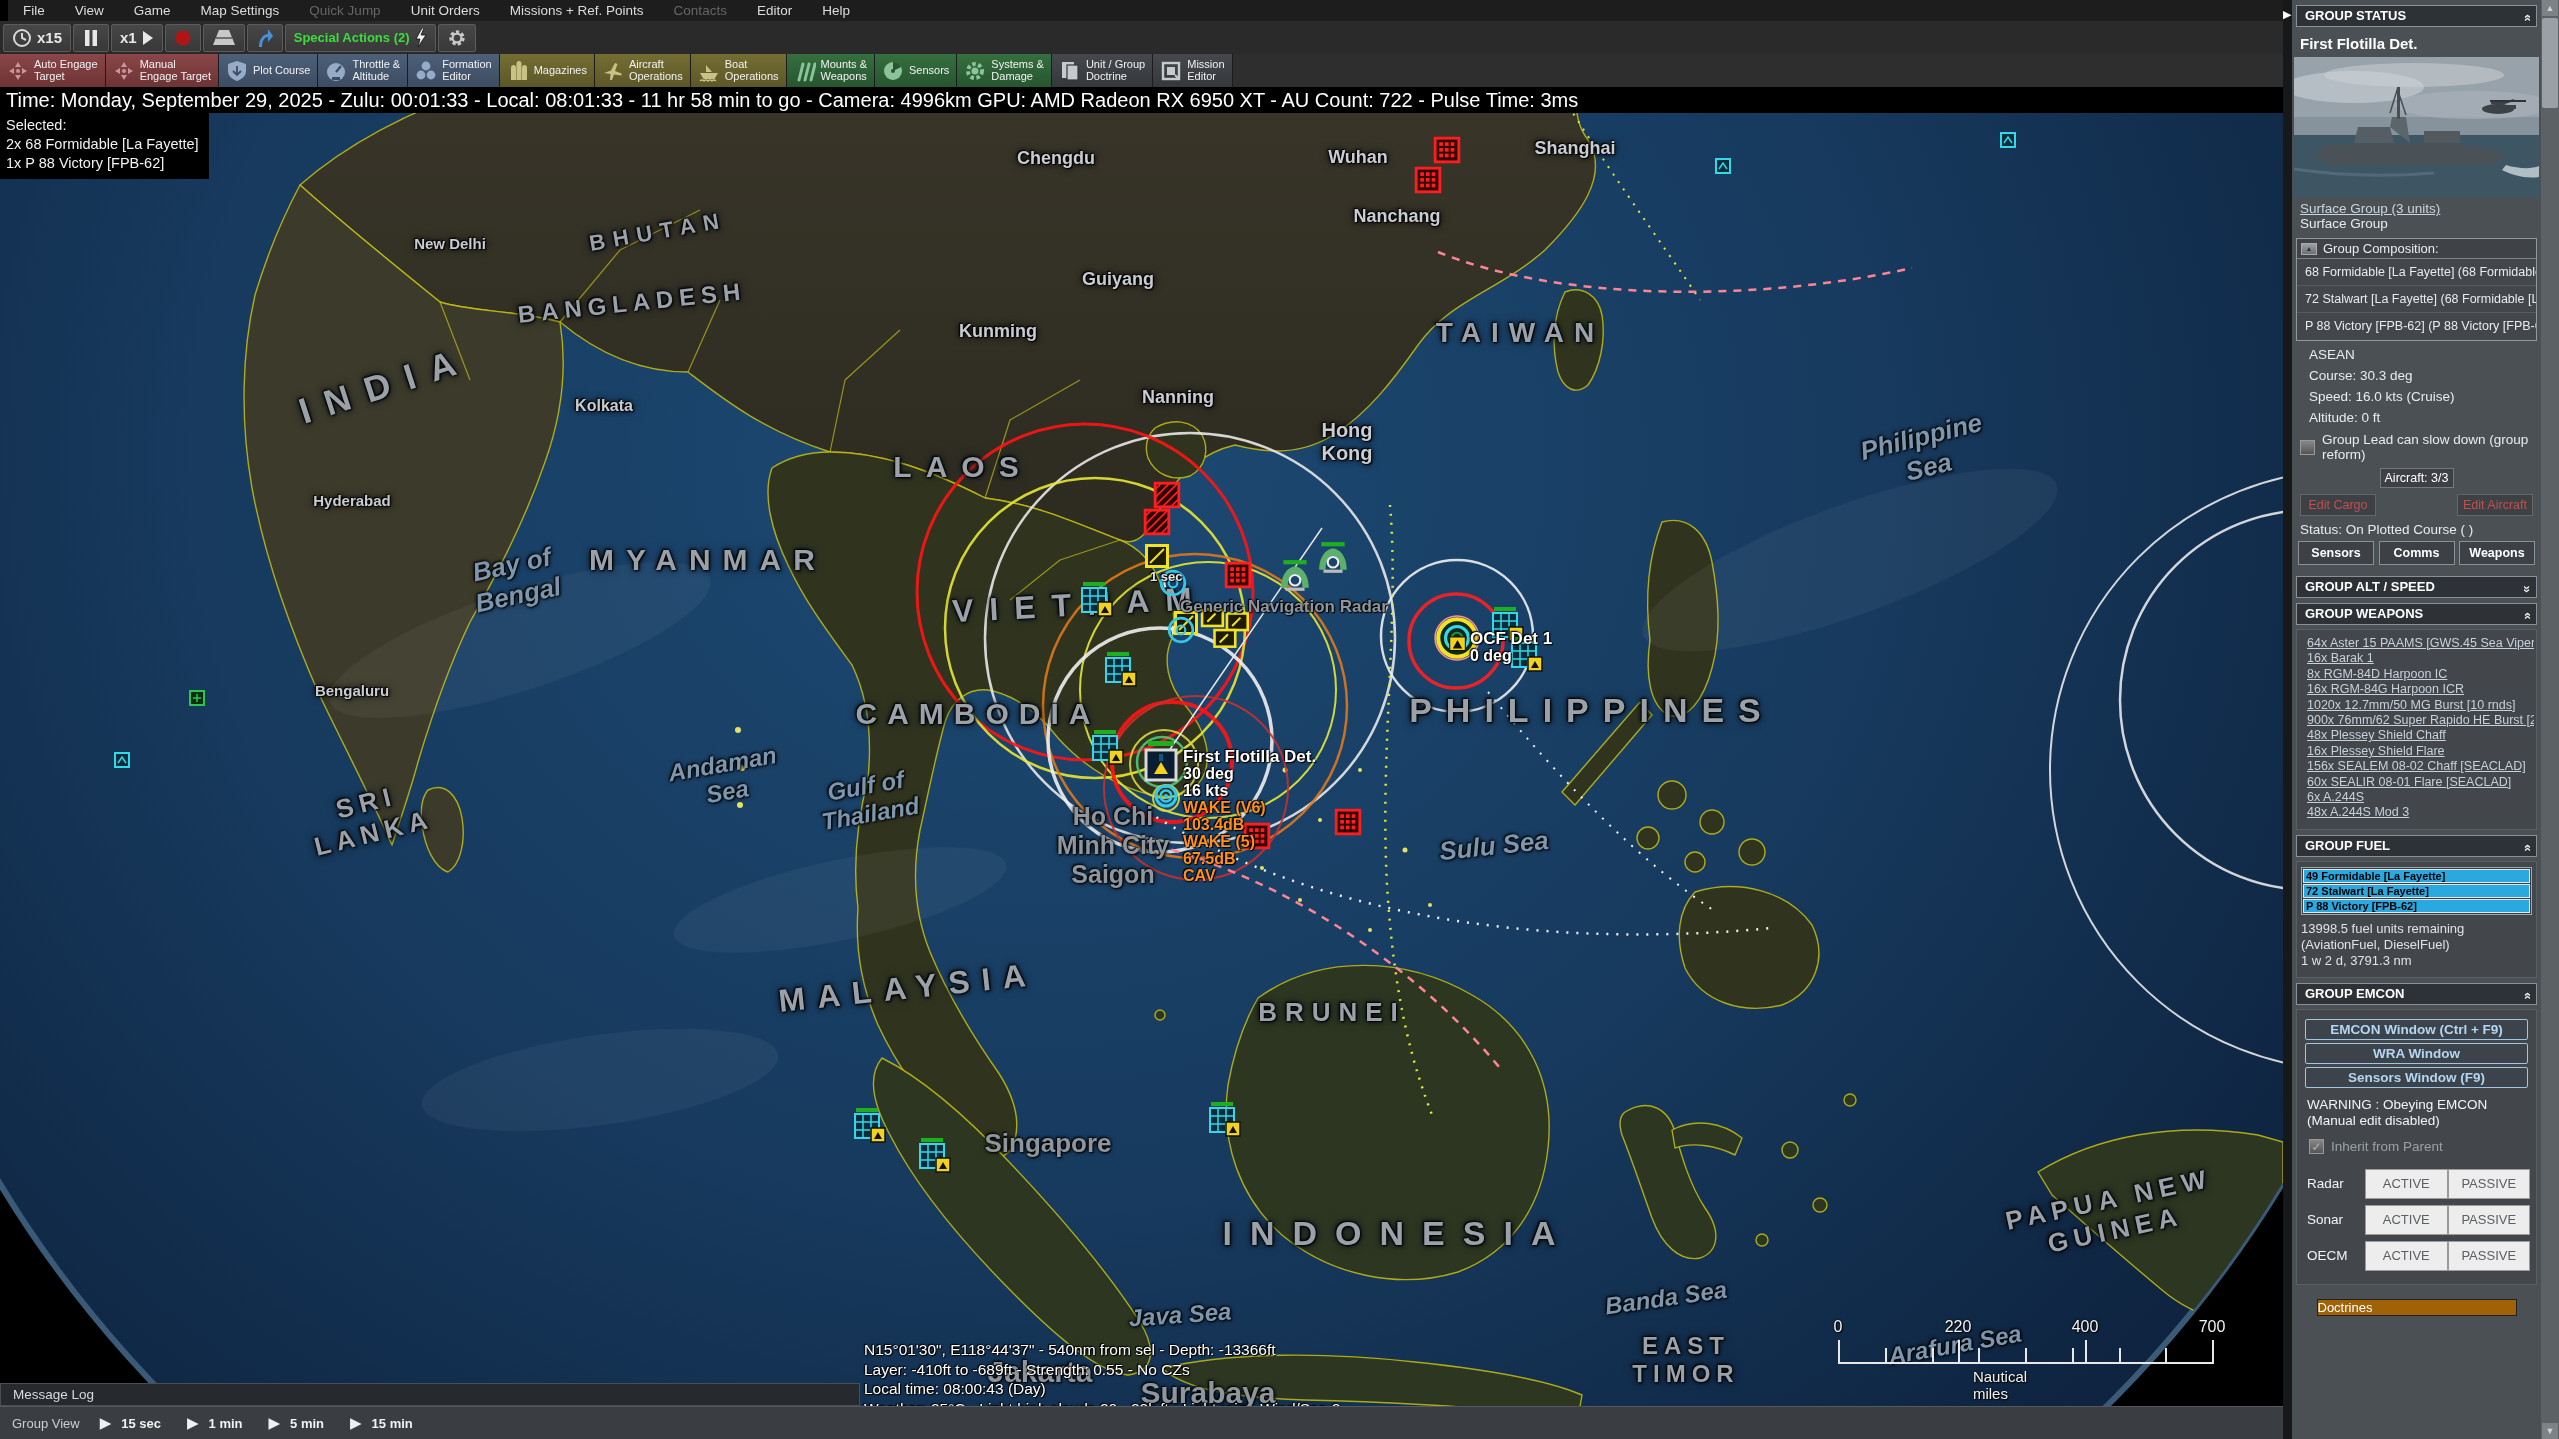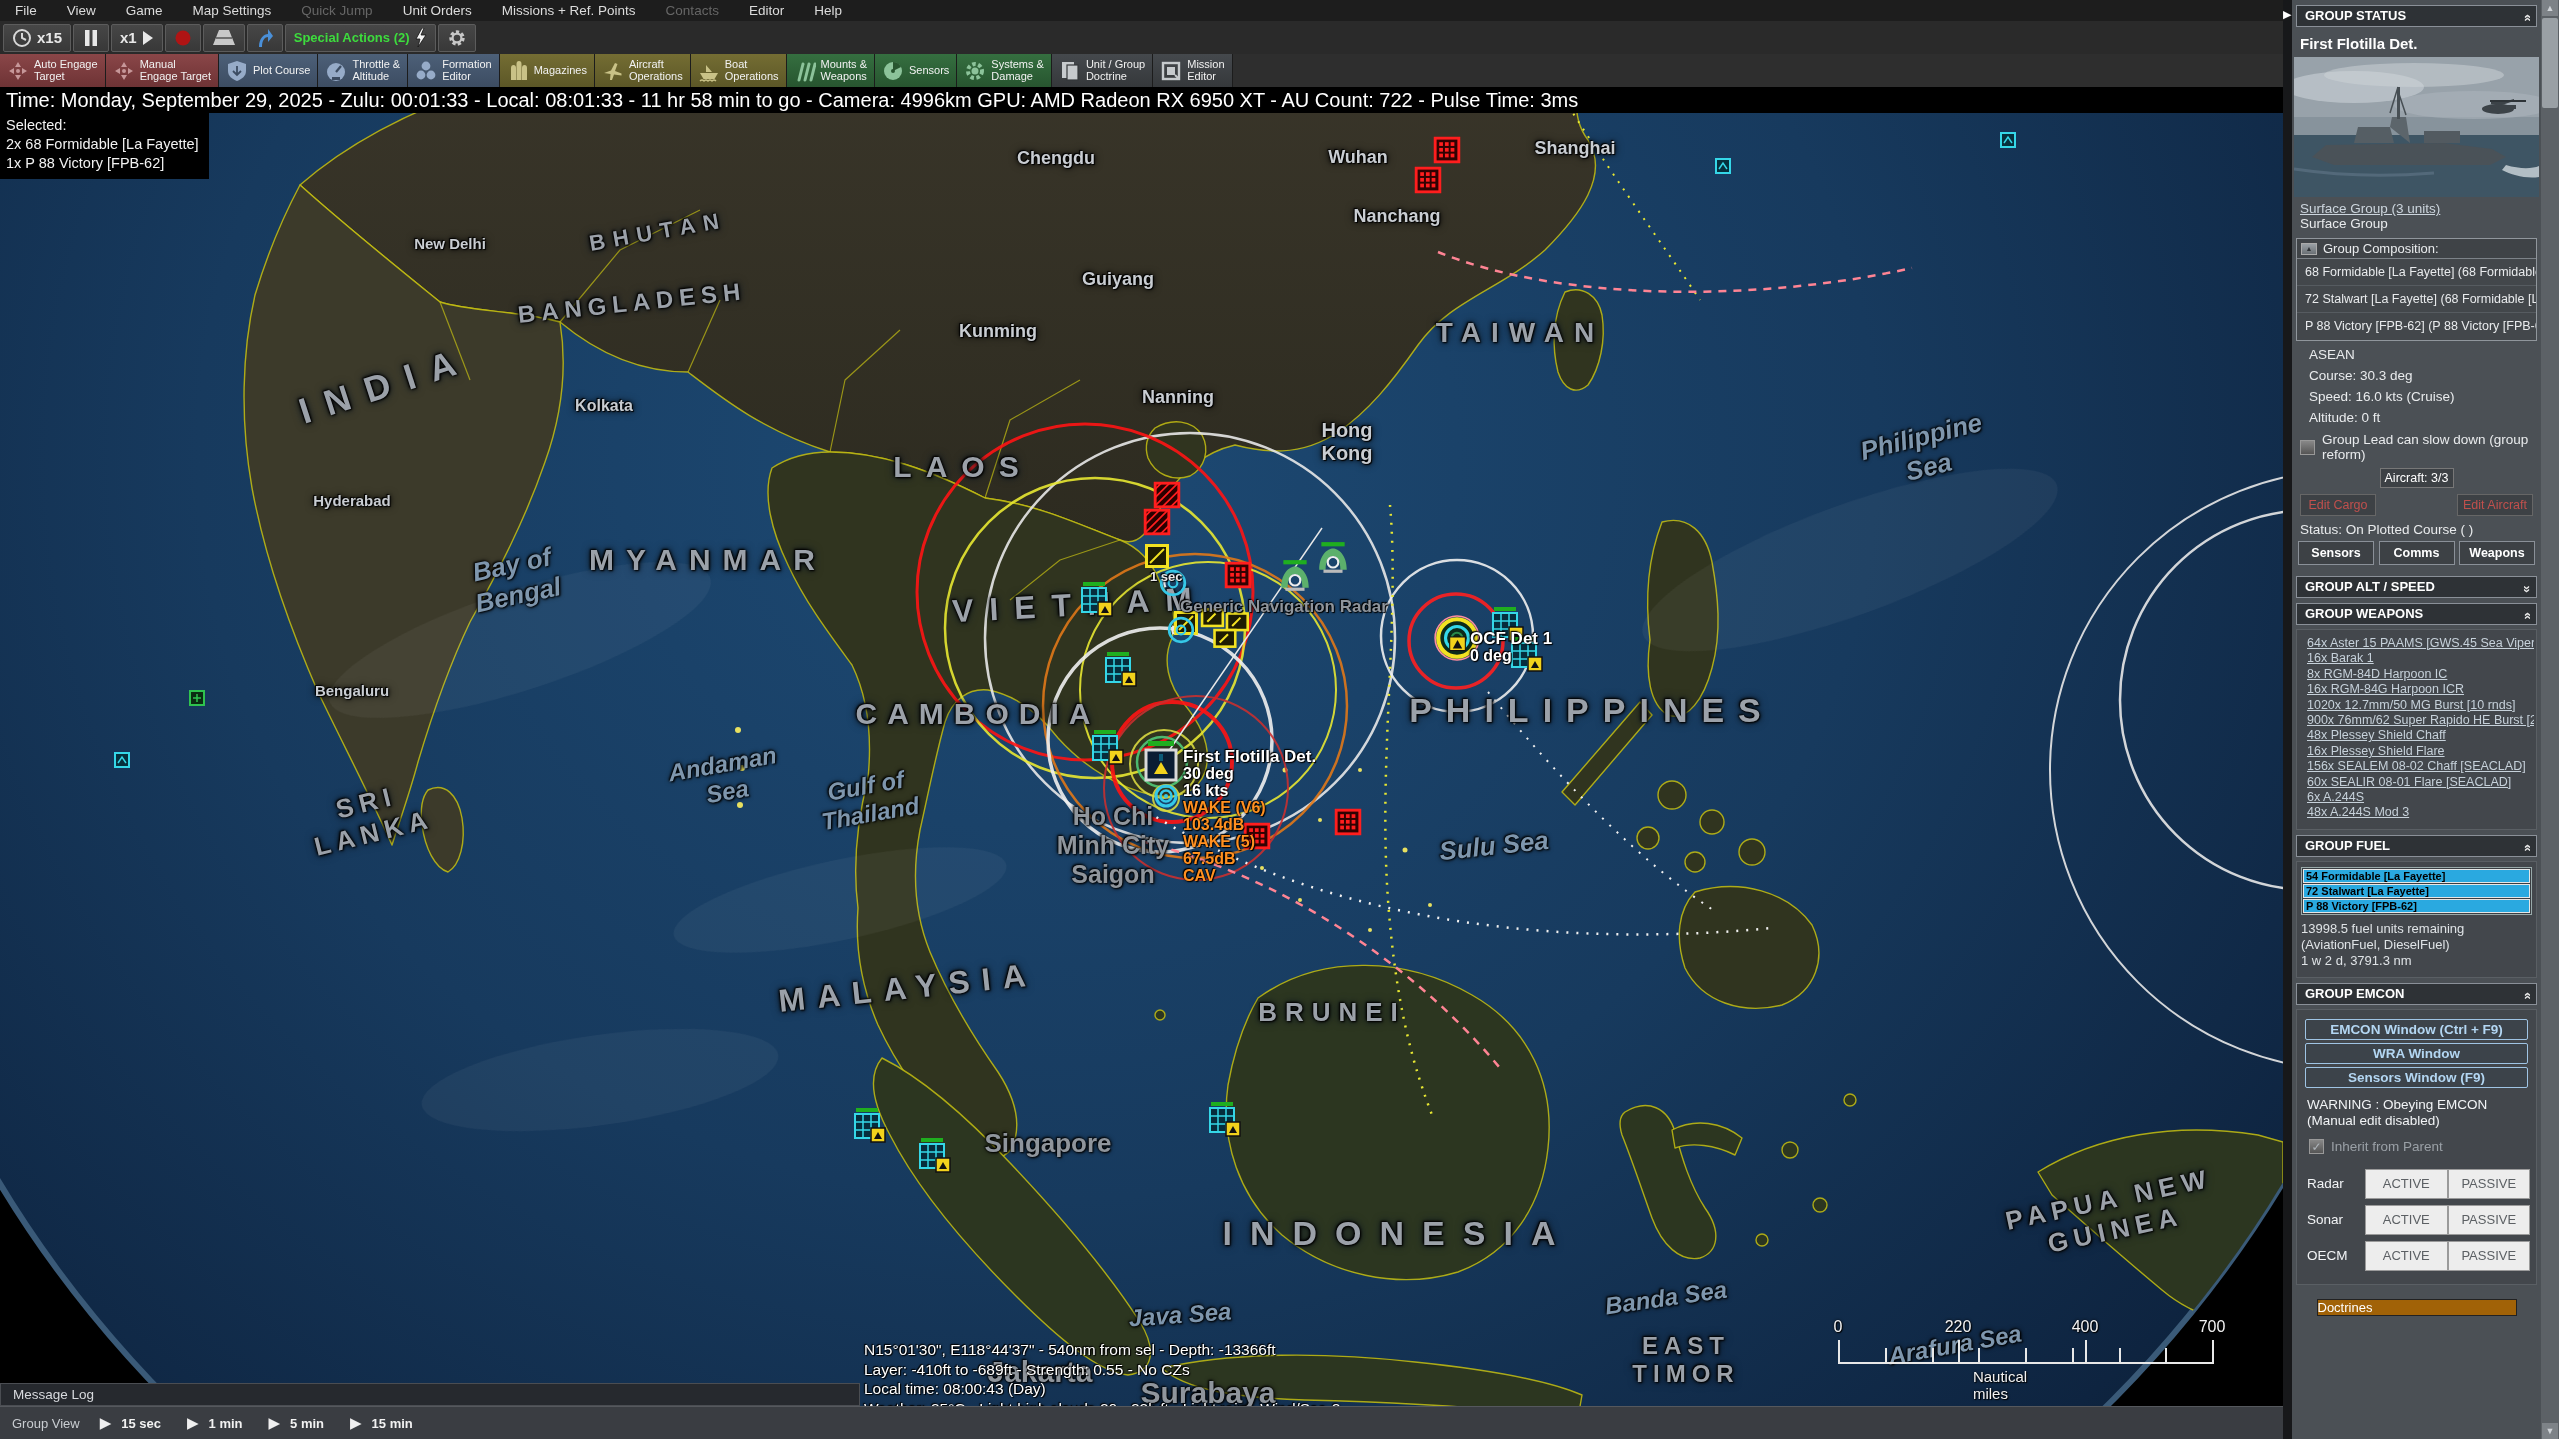--- a/index.html
+++ b/index.html
@@ -1,21 +1,21 @@
 <!DOCTYPE html>
 <html><head>
 <meta charset="utf-8">
 <style>
   * { margin:0; padding:0; box-sizing:border-box; }
   html,body { width:2559px; height:1439px; overflow:hidden; background:#000;
     font-family:"Liberation Sans", sans-serif; -webkit-font-smoothing:antialiased; }
   #stage { position:absolute; inset:0; width:2559px; height:1439px; background:#000; }
 
   
-  #menubar { position:absolute; left:0; top:0; width:2283px; height:21px; background:#1d1d1d;
+  #menubar { position:absolute; left:8px; top:0; width:2283px; height:21px; background:#1d1d1d;
     display:flex; align-items:flex-start; z-index:40; }
   .menu-item { color:#dcdcdc; font-size:13.5px; padding:0 15px; line-height:21px; cursor:default; }
   .menu-item.disabled { color:#666; }
 
   
   #simbar { position:absolute; left:0; top:21px; width:2283px; height:33px; background:#2a2a2a; z-index:40;
     display:flex; align-items:center; padding-left:3px; gap:2px; }
   .sim-btn { height:28px; min-width:36px; background:linear-gradient(#474747,#383838); border:1px solid #5c5c5c;
     border-radius:2px; display:flex; align-items:center; justify-content:center; gap:5px; padding:0 8px; }
   .sim-btn .lbl { color:#e8e8e8; font-size:15px; font-weight:bold; }
@@ -928,21 +928,21 @@
         <div class="weap-link">60x SEALIR 08-01 Flare [SEACLAD]</div>
         <div class="weap-link">6x A.244S</div>
         <div class="weap-link">48x A.244S Mod 3</div>
       </div>
 
     <div class="sec-head">
       <span>GROUP FUEL</span><span class="chev up">»</span>
     </div>
     <div id="fuel-box">
       <div id="fuel-bars">
-          <div class="fuel-bar">54 Formidable [La Fayette]</div>
+          <div class="fuel-bar">49 Formidable [La Fayette]</div>
           <div class="fuel-bar">72 Stalwart [La Fayette]</div>
           <div class="fuel-bar">P 88 Victory [FPB-62]</div>
         </div>
       <div id="fuel-text">
         <div>13998.5 fuel units remaining</div>
         <div>(AviationFuel, DieselFuel)</div>
         <div>1 w 2 d, 3791.3 nm</div>
       </div>
     </div>
 

